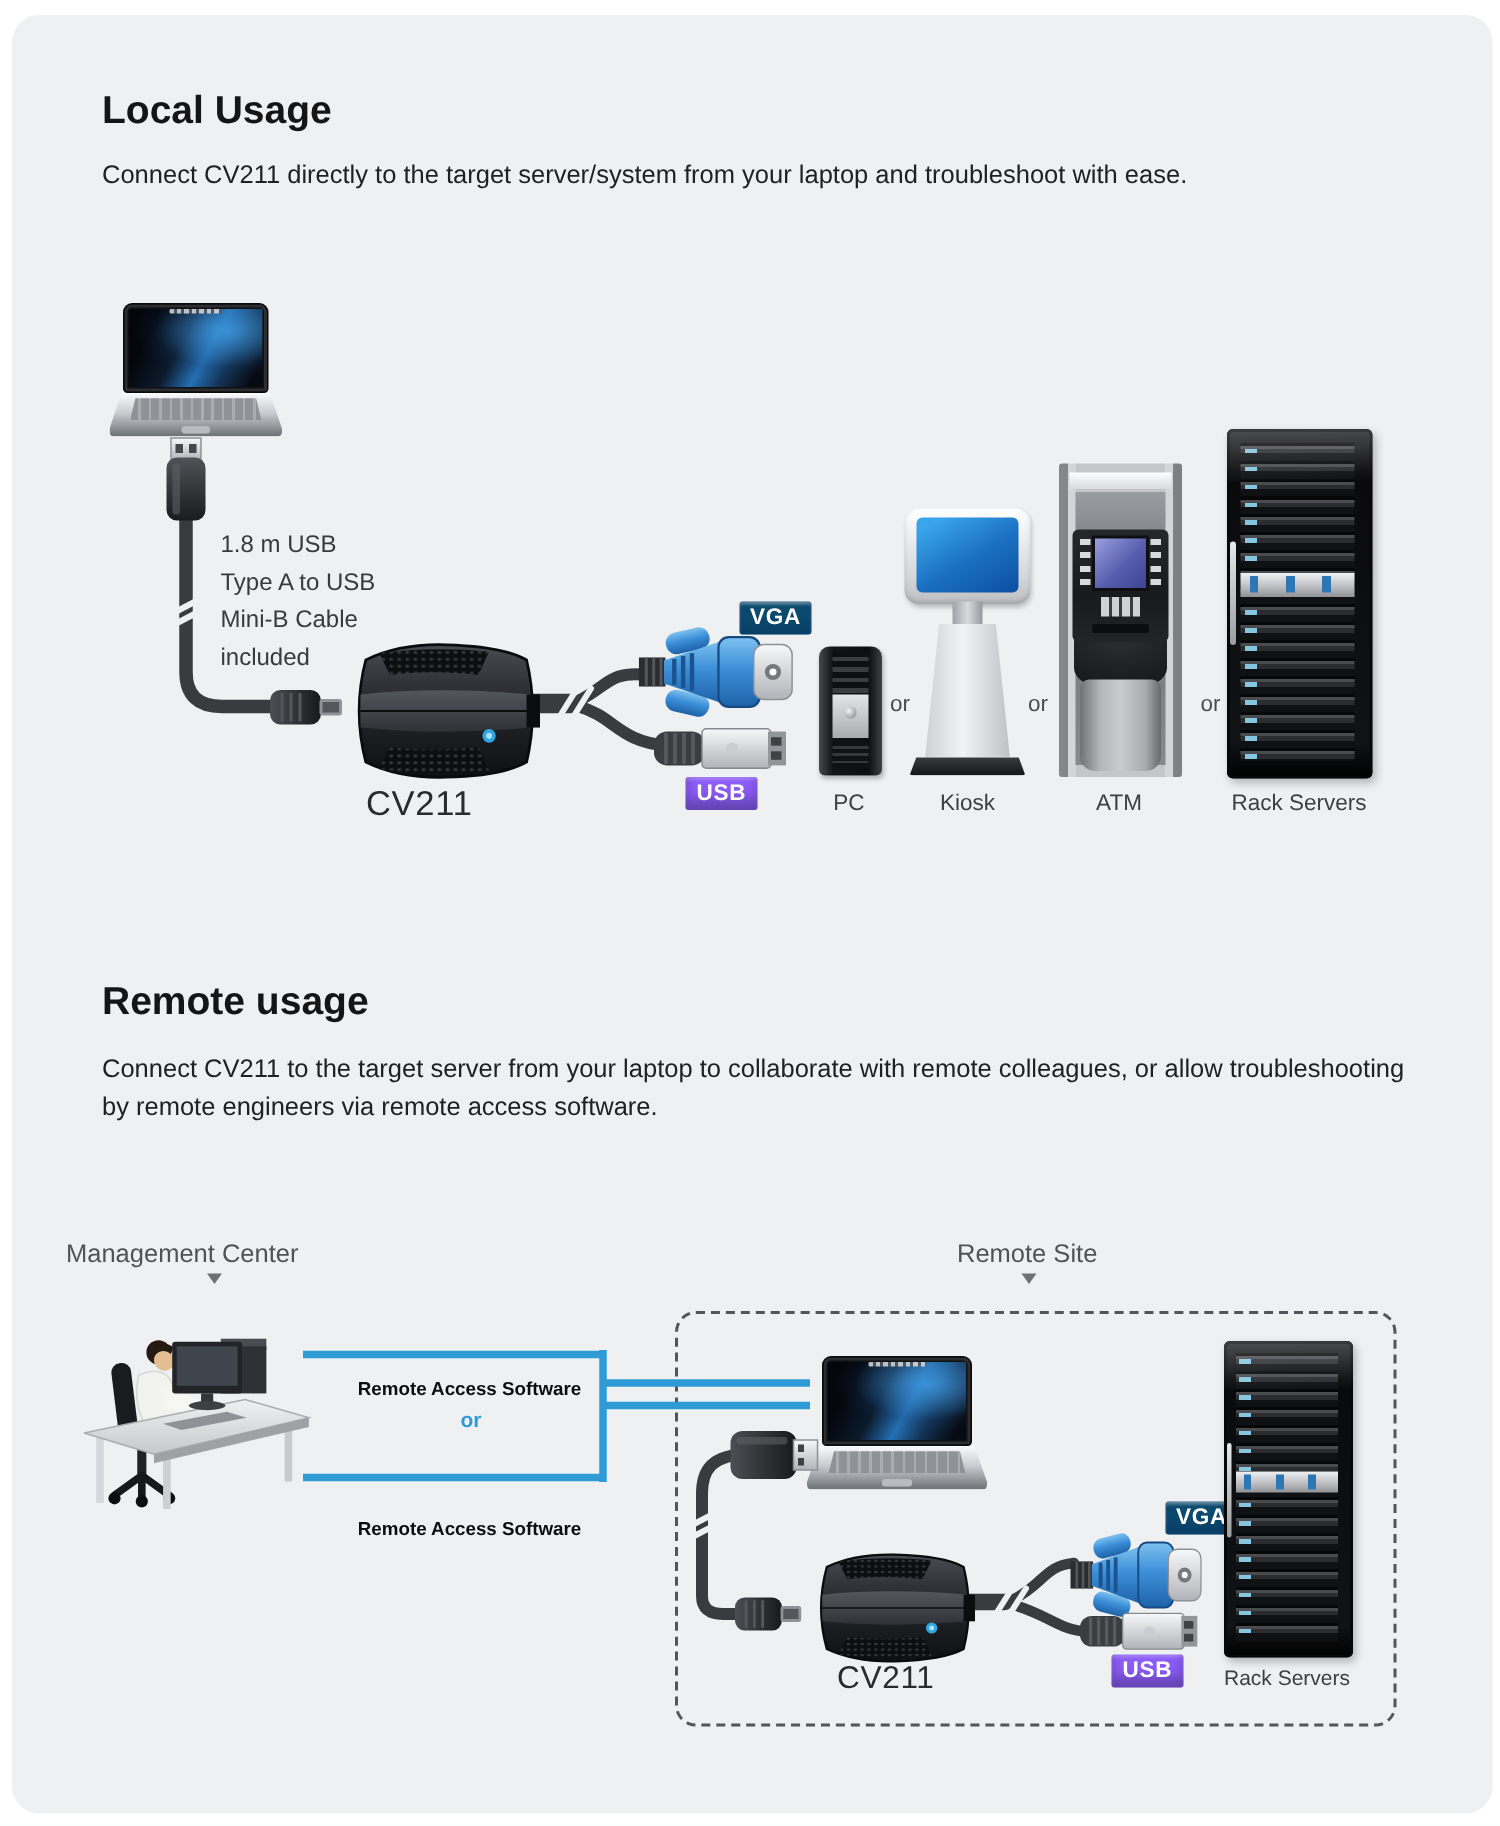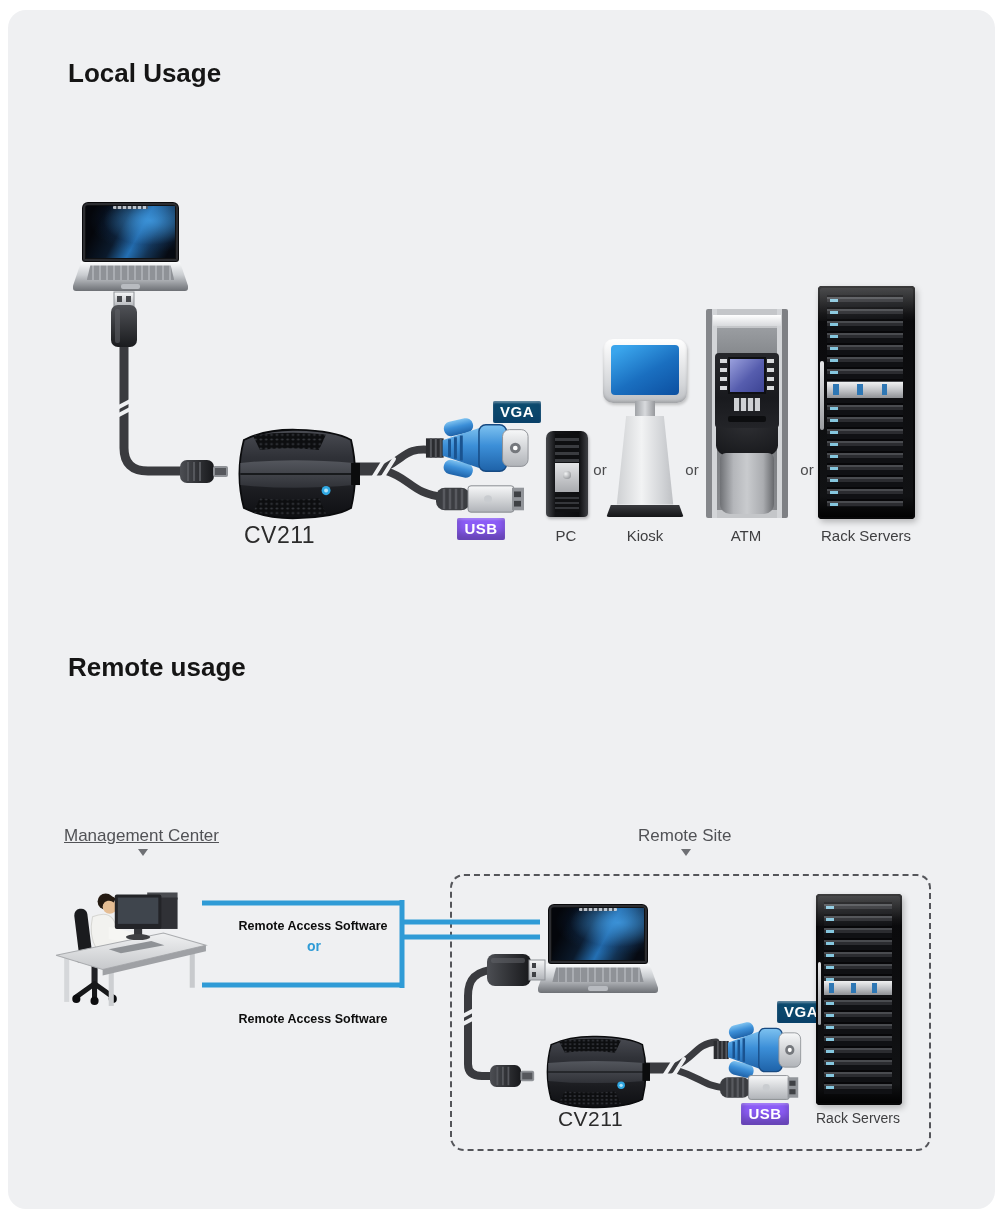--- a/index.html
+++ b/index.html
@@ -159,20 +159,21 @@
           <stop offset="1" stop-color="#c6c8cb"></stop>
       </linearGradient>
       <pattern id="mesh" width="6" height="5" patternUnits="userSpaceOnUse">
         <rect width="6" height="5" fill="#0d0e10"></rect>
           <ellipse cx="3" cy="2.5" rx="1.6" ry="1.1" fill="#34363c"></ellipse>
       </pattern>
     </defs>
   </svg>
 
   <h2 class="h-title" style="left:68px;top:58px;">Local Usage</h2>
+  <p class="h-desc" style="left:68px;top:104px;">Connect CV211 directly to the target server/system from your laptop and troubleshoot with ease.</p>
 
   <div class="dashed-box" style="left:450px;top:874px;width:477px;height:273px;"></div>
 
   <svg class="wires" width="1000" height="1217" viewBox="0 0 1000 1217">
 
     <path class="cable" stroke-width="9" d="M124,336 L124,448 Q124,471 148,471 L184,471"></path>
     <path class="break" d="M113,410 L136,398"></path>
       <path class="break" d="M113,418 L136,406"></path>
 
     <path class="cable" stroke-width="13" d="M350,469 L380,469"></path>
@@ -214,20 +215,24 @@
   <div class="dev-svg" style="left:107px;top:291px;width:34px;height:58px;">
     <svg viewBox="0 0 34 58" preserveAspectRatio="none">
       <rect x="7" y="1" width="20" height="15" fill="url(#mgrad)" stroke="#8e9196"></rect>
       <rect x="10" y="5" width="5" height="6" fill="#45474b"></rect>
         <rect x="19" y="5" width="5" height="6" fill="#45474b"></rect>
       <rect x="4" y="14" width="26" height="42" rx="7" fill="url(#plugg)"></rect>
       <rect x="8" y="18" width="5" height="34" rx="2" fill="#606268" opacity=".55"></rect>
     </svg>
   </div>
 
+  <div class="cable-note" style="left:147px;top:351px;">1.8 m USB
+Type A to USB
+Mini-B Cable
+included</div>
 
   <div class="dev-svg" style="left:180px;top:458px;width:50px;height:27px;">
     <svg viewBox="0 0 50 27" preserveAspectRatio="none">
       <rect x="0" y="2" width="34" height="23" rx="7" fill="url(#pluggh)"></rect>
       <path d="M8,4 V23 M14,4 V23 M20,4 V23" stroke="#55575c" stroke-width="2"></path>
       <rect x="33" y="8" width="15" height="11" rx="2" fill="#8f9297"></rect>
       <rect x="35" y="10" width="11" height="7" fill="#55575c"></rect>
     </svg>
   </div>
 
@@ -314,22 +319,23 @@
     <div class="rk-handle"></div>
     <div class="rk-gloss"></div>
   </div>
 
   <div class="dev-label" style="left:526px;top:527px;width:80px;">PC</div>
   <div class="dev-label" style="left:605px;top:527px;width:80px;text-align:center;">Kiosk</div>
   <div class="dev-label" style="left:706px;top:527px;width:80px;">ATM</div>
   <div class="dev-label" style="left:801px;top:527px;width:130px;">Rack Servers</div>
 
   <h2 class="h-title" style="left:68px;top:652px;">Remote usage</h2>
-
-  <div class="site-label" style="left:64px;top:826px;text-decoration:underline;">Management Center</div>
+  <p class="h-desc" style="left:68px;top:700px;">Connect CV211 to the target server from your laptop to collaborate with remote colleagues, or allow troubleshooting by remote engineers via remote access software.</p>
+
+  <div class="site-label" style="left:44px;top:826px;">Management Center</div>
   <div class="tri" style="left:138px;top:849px;"></div>
   <div class="site-label" style="left:638px;top:826px;">Remote Site</div>
   <div class="tri" style="left:681px;top:849px;"></div>
 
   <div class="dev-svg" style="left:50px;top:856px;width:162px;height:152px;">
     <svg viewBox="0 0 160 150" preserveAspectRatio="none">
       <rect x="26" y="52" width="13" height="46" rx="6" fill="#1a1b1e" transform="rotate(-7 32 75)"></rect>
       <rect x="24" y="94" width="40" height="11" rx="5" fill="#0f1012"></rect>
       <rect x="41" y="104" width="6" height="24" fill="#212226"></rect>
       <path d="M44,126 L26,139 M44,126 L62,139 M44,126 V140" stroke="#17181a" stroke-width="5" stroke-linecap="round"></path>

